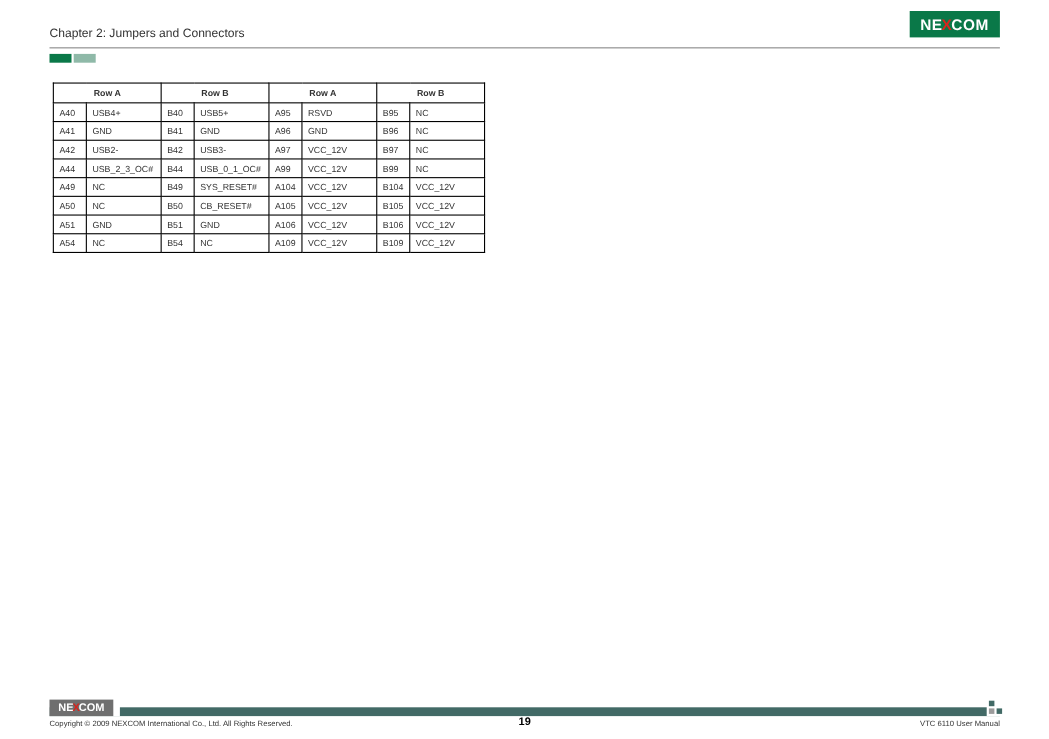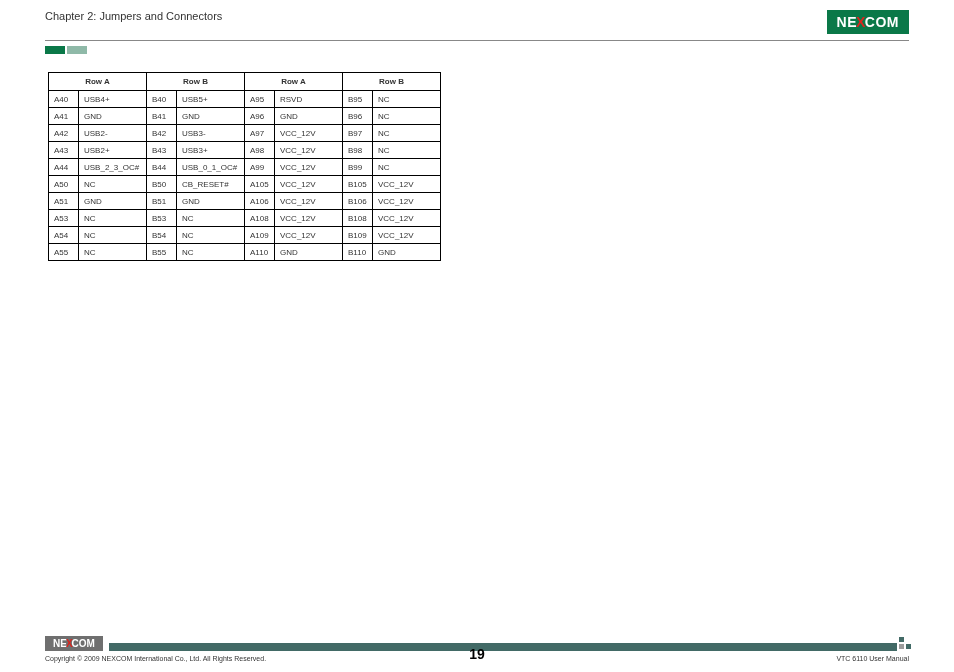--- a/index.html
+++ b/index.html
@@ -14,20 +14,21 @@
   .header {
     display: flex;
     justify-content: space-between;
     align-items: flex-start;
     padding: 10px 45px 0 45px;
   }
   .chapter-title {
     font-size: 11px;
     color: #333;
     font-weight: 400;
+    margin-top: 15px;
   }
   .logo-top {
     background: #0a7848;
     color: #fff;
     font-weight: bold;
     font-size: 14px;
     padding: 4px 10px;
     letter-spacing: 0.5px;
     display: flex;
     align-items: center;
@@ -124,21 +125,21 @@
     display: flex;
     justify-content: space-between;
     font-size: 7px;
     color: #333;
     padding-top: 2px;
   }
   .page-num {
     position: absolute;
     left: 50%; transform: translateX(-50%);
     bottom: 0;
-    font-size: 14px;
+    font-size: 10px;
     font-weight: bold;
   }
 </style>
 </head>
 <body>
 
 <div class="header">
   <div class="chapter-title">Chapter 2: Jumpers and Connectors</div>
   <div class="logo-top">
     <span>NE</span>
@@ -187,88 +188,68 @@
           <td class="pinid">A42</td>
           <td class="pinval">USB2-</td>
           <td class="pinid">B42</td>
           <td class="pinval">USB3-</td>
           <td class="pinid">A97</td>
           <td class="pinval">VCC_12V</td>
           <td class="pinid">B97</td>
           <td class="pinval">NC</td>
         </tr>
         <tr>
-          <td class="pinid">A43</td>
-          <td class="pinval">USB2+</td>
-          <td class="pinid">B43</td>
-          <td class="pinval">USB3+</td>
-          <td class="pinid">A98</td>
-          <td class="pinval">VCC_12V</td>
-          <td class="pinid">B98</td>
-          <td class="pinval">NC</td>
-        </tr>
-        <tr>
           <td class="pinid">A44</td>
           <td class="pinval">USB_2_3_OC#</td>
           <td class="pinid">B44</td>
           <td class="pinval">USB_0_1_OC#</td>
           <td class="pinid">A99</td>
           <td class="pinval">VCC_12V</td>
           <td class="pinid">B99</td>
           <td class="pinval">NC</td>
         </tr>
         <tr>
+          <td class="pinid">A49</td>
+          <td class="pinval">NC</td>
+          <td class="pinid">B49</td>
+          <td class="pinval">SYS_RESET#</td>
+          <td class="pinid">A104</td>
+          <td class="pinval">VCC_12V</td>
+          <td class="pinid">B104</td>
+          <td class="pinval">VCC_12V</td>
+        </tr>
+        <tr>
           <td class="pinid">A50</td>
           <td class="pinval">NC</td>
           <td class="pinid">B50</td>
           <td class="pinval">CB_RESET#</td>
           <td class="pinid">A105</td>
           <td class="pinval">VCC_12V</td>
           <td class="pinid">B105</td>
           <td class="pinval">VCC_12V</td>
         </tr>
         <tr>
           <td class="pinid">A51</td>
           <td class="pinval">GND</td>
           <td class="pinid">B51</td>
           <td class="pinval">GND</td>
           <td class="pinid">A106</td>
           <td class="pinval">VCC_12V</td>
           <td class="pinid">B106</td>
           <td class="pinval">VCC_12V</td>
         </tr>
         <tr>
-          <td class="pinid">A53</td>
-          <td class="pinval">NC</td>
-          <td class="pinid">B53</td>
-          <td class="pinval">NC</td>
-          <td class="pinid">A108</td>
-          <td class="pinval">VCC_12V</td>
-          <td class="pinid">B108</td>
-          <td class="pinval">VCC_12V</td>
-        </tr>
-        <tr>
           <td class="pinid">A54</td>
           <td class="pinval">NC</td>
           <td class="pinid">B54</td>
           <td class="pinval">NC</td>
           <td class="pinid">A109</td>
           <td class="pinval">VCC_12V</td>
           <td class="pinid">B109</td>
           <td class="pinval">VCC_12V</td>
-        </tr>
-        <tr>
-          <td class="pinid">A55</td>
-          <td class="pinval">NC</td>
-          <td class="pinid">B55</td>
-          <td class="pinval">NC</td>
-          <td class="pinid">A110</td>
-          <td class="pinval">GND</td>
-          <td class="pinid">B110</td>
-          <td class="pinval">GND</td>
         </tr>
       </tbody>
   </table>
 </div>
 
 <div class="footer">
   <div class="footer-bar">
     <div class="footer-logo-wrap">
       <span class="logo-bottom">
         <span>NE</span>

